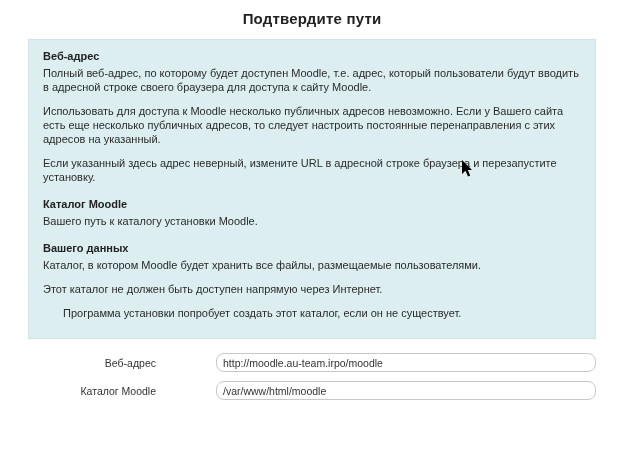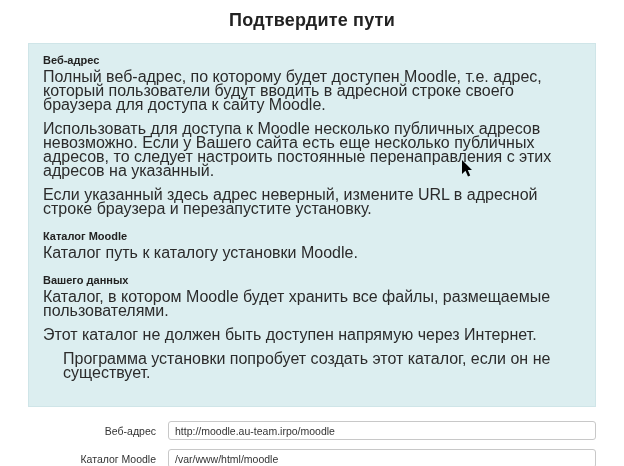--- a/index.html
+++ b/index.html
@@ -11,21 +11,21 @@
     height: 466px;
     background: #ffffff;
     font-family: "Liberation Sans", sans-serif;
     font-size: 11px;
     color: #333333;
     overflow: hidden;
     position: relative;
   }
   .page-title {
     text-align: center;
-    font-size: 18px;
+    font-size: 15px;
     font-weight: bold;
     color: #222222;
     margin: 10px 0 12px 0;
     letter-spacing: 0.2px;
   }
   .info-box {
     margin: 0 28px;
     background: #dceef0;
     border: 1px solid #cfe5e8;
     padding: 10px 14px 14px 14px;
@@ -35,26 +35,26 @@
     margin: 0 0 4px 0;
     font-size: 11px;
     font-weight: bold;
     color: #222222;
   }
   .info-box h4.spaced {
     margin-top: 14px;
   }
   .info-box p {
     margin: 0 0 10px 0;
-    font-size: 16px;
+    font-size: 11px;
     line-height: 14px;
     color: #2b2b2b;
   }
   .info-box p.last {
-    margin-bottom: 12px;
+    margin-bottom: 4px;
     padding-left: 20px;
   }
   .form-area {
     margin: 14px 28px 0 28px;
   }
   .form-row {
     display: flex;
     align-items: center;
     margin-bottom: 9px;
   }
@@ -63,28 +63,29 @@
     text-align: right;
     padding-right: 12px;
     font-size: 10.5px;
     color: #333333;
     box-sizing: border-box;
   }
   .form-input {
     flex: 1;
     height: 19px;
     border: 1px solid #c8c8c8;
-    border-radius: 3px;
+    border-radius: 8px;
     background: #ffffff;
     font-family: "Liberation Sans", sans-serif;
     font-size: 10.5px;
     color: #333333;
     padding: 0 6px;
     box-sizing: border-box;
     outline: none;
+    margin-left: 48px;
   }
   .cursor {
     position: absolute;
     left: 462px;
     top: 160px;
     width: 0;
     height: 0;
     pointer-events: none;
   }
   .cursor svg { display: block; }
@@ -95,21 +96,21 @@
 <div class="page-title">Подтвердите пути</div>
 
 <div class="info-box">
 
   <h4>Веб-адрес</h4>
   <p>Полный веб-адрес, по которому будет доступен Moodle, т.е. адрес, который пользователи будут вводить в адресной строке своего браузера для доступа к сайту Moodle.</p>
   <p>Использовать для доступа к Moodle несколько публичных адресов невозможно. Если у Вашего сайта есть еще несколько публичных адресов, то следует настроить постоянные перенаправления с этих адресов на указанный.</p>
   <p>Если указанный здесь адрес неверный, измените URL в адресной строке браузера и перезапустите установку.</p>
 
   <h4 class="spaced">Каталог Moodle</h4>
-  <p>Каталог путь к каталогу установки Moodle.</p>
+  <p>Вашего путь к каталогу установки Moodle.</p>
 
   <h4 class="spaced">Вашего данных</h4>
   <p>Каталог, в котором Moodle будет хранить все файлы, размещаемые пользователями.</p>
   <p>Этот каталог не должен быть доступен напрямую через Интернет.</p>
   <p class="last">Программа установки попробует создать этот каталог, если он не существует.</p>
 
 </div>
 
 <div class="form-area">
 

